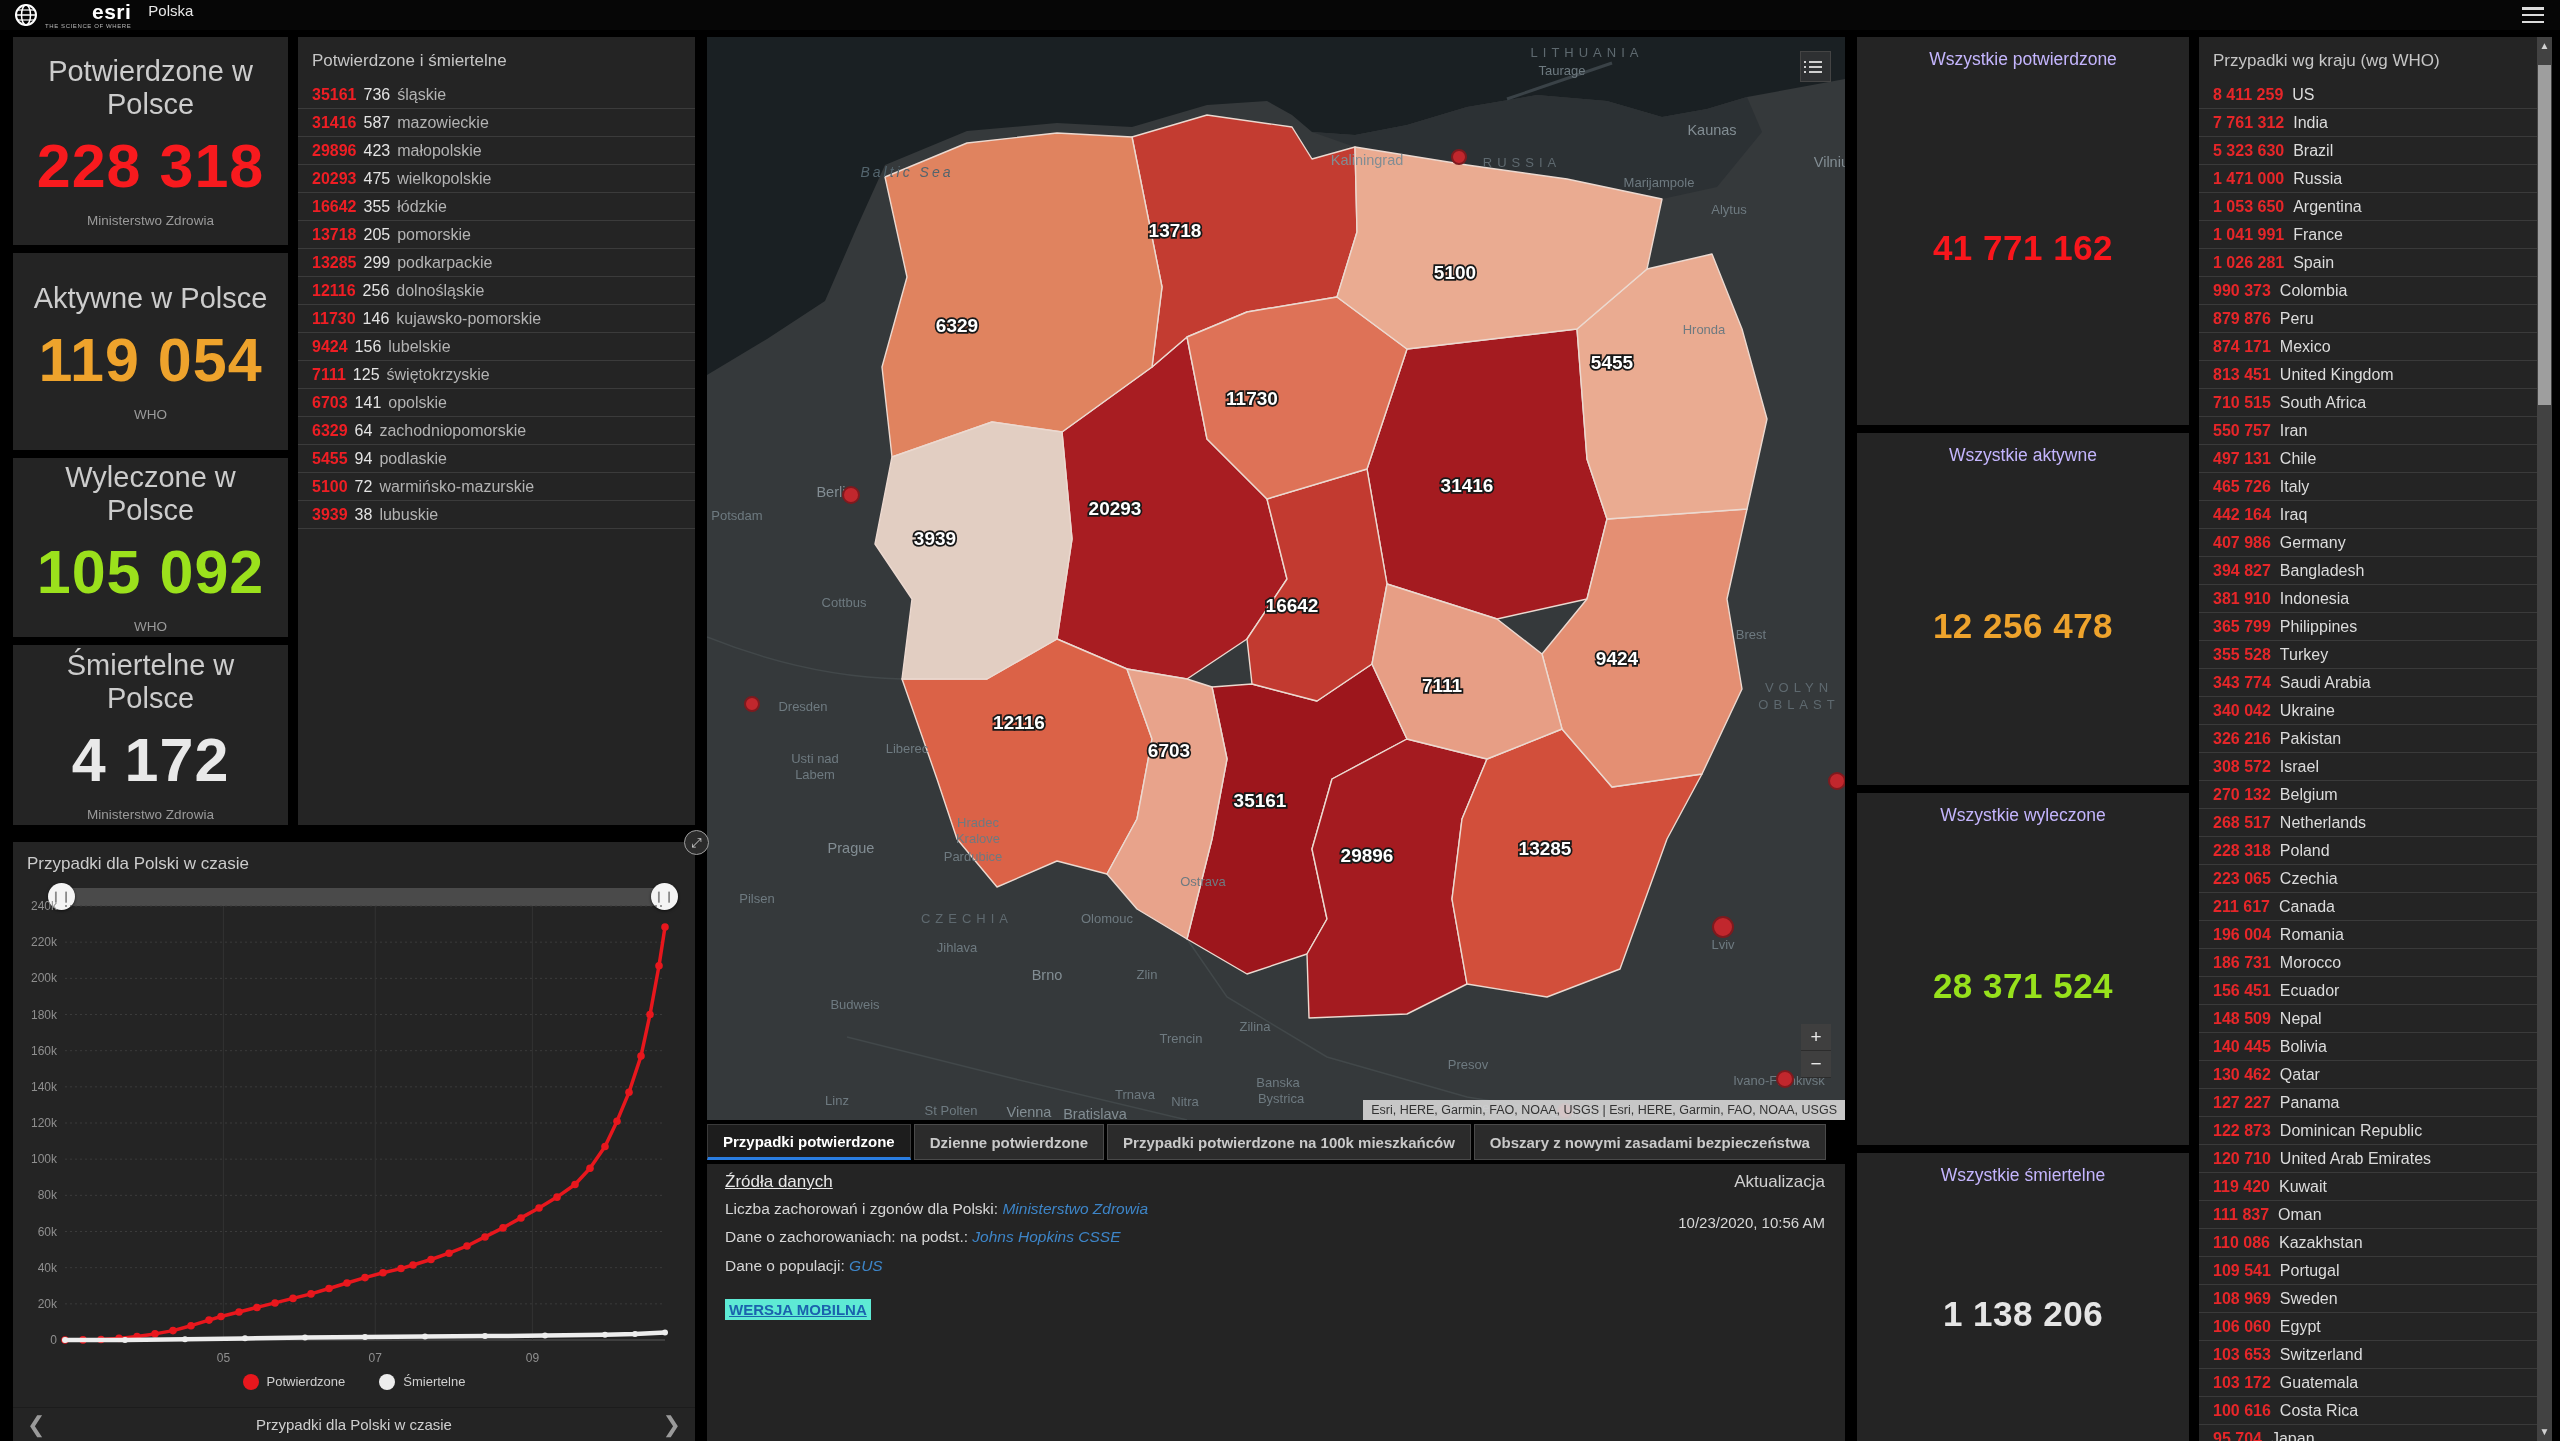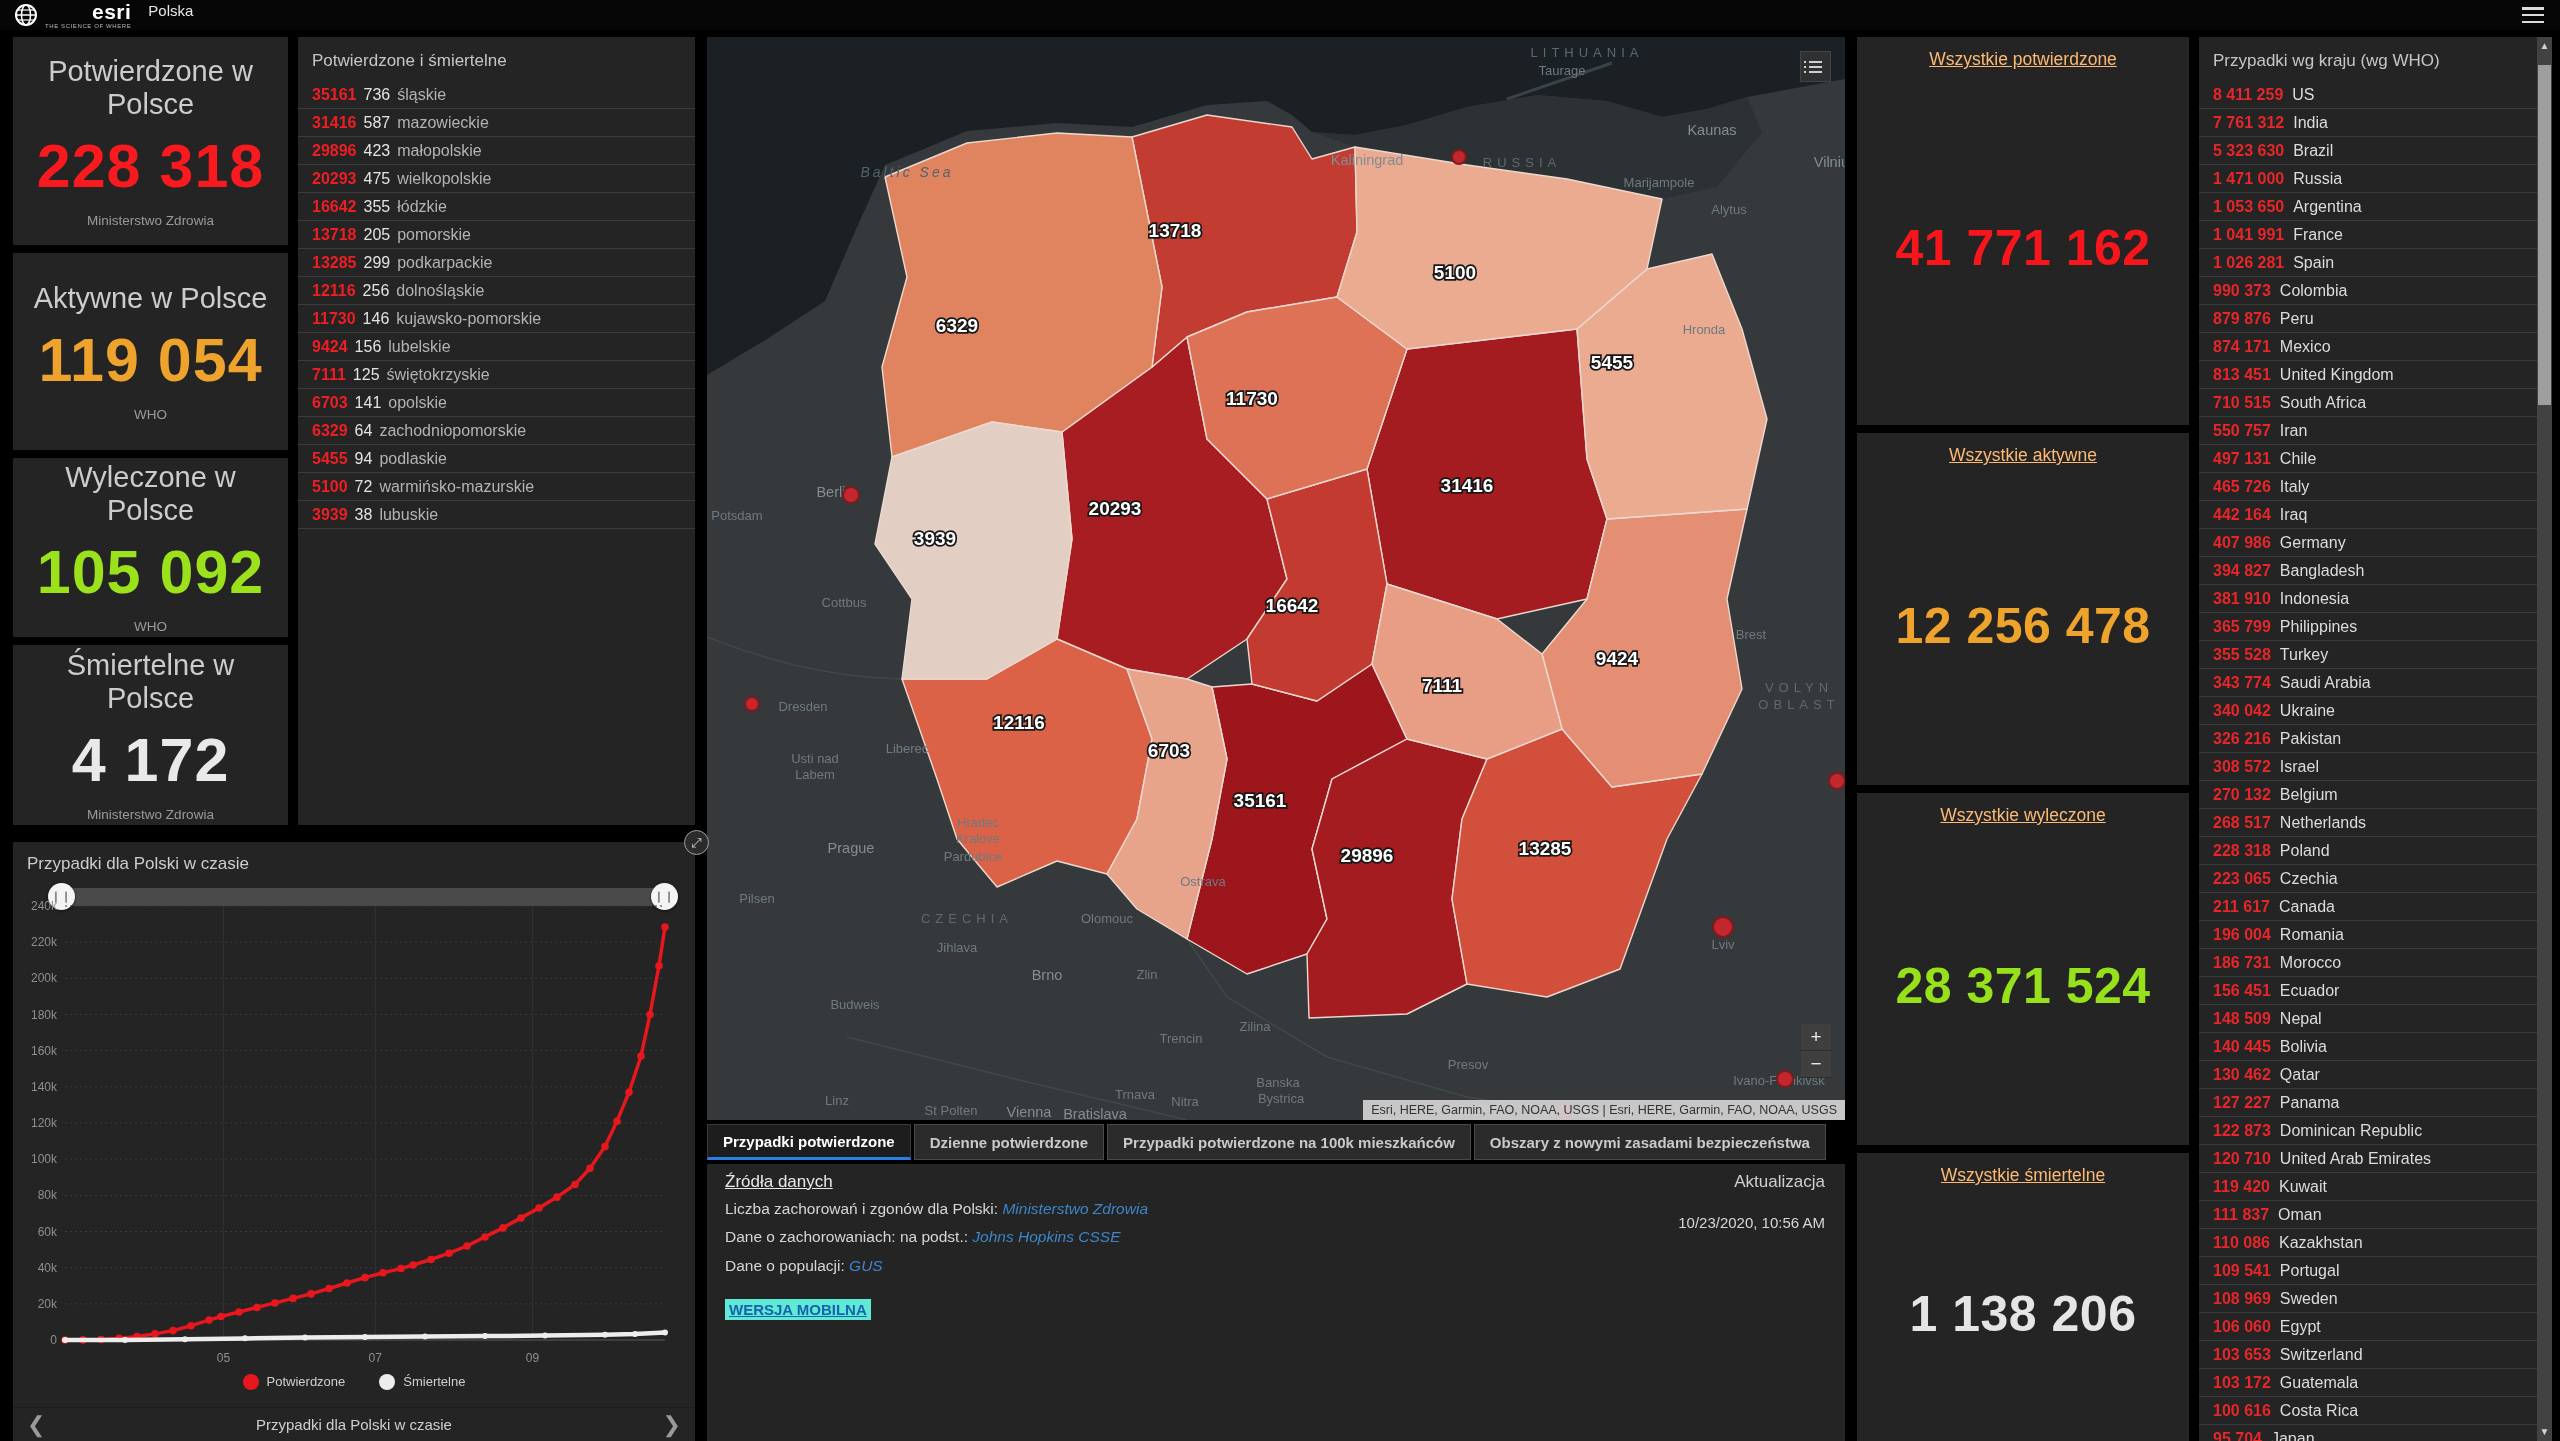--- a/index.html
+++ b/index.html
@@ -75,22 +75,22 @@
   .src-line { margin-top:6px; line-height:1.45; }
   .src-line:first-of-type { margin-top:22px; }
   .src-link { color:#3d85c8; font-style:italic; text-decoration:none; cursor:pointer; }
   .mobile-link { display:inline-block; margin-top:22px; background:#5eead4; color:#1a62ad; font-weight:bold; font-size:15px; padding:2px 4px; text-decoration:underline; cursor:pointer; }
   .update-block { position:absolute; right:20px; top:8px; text-align:right; }
   .update-title { color:#cfcfcf; font-size:17px; }
   .update-value { color:#d6d6d6; font-size:15px; margin-top:22px; }
 
   
   .gstat { display:flex; flex-direction:column; align-items:center; padding-top:12px; }
-  .gstat-title { color:#fdba74; font-size:17.5px;text-decoration:underline; }
-  .gstat-value { flex:1; display:flex; align-items:center; font-size:50px; font-weight:bold; letter-spacing:.5px; }
+  .gstat-title { color:#c4b5fd; font-size:17.5px; }
+  .gstat-value { flex:1; display:flex; align-items:center; font-size:35px; font-weight:bold; letter-spacing:.5px; }
 
   
   .country-panel { overflow:hidden; }
   .country-row { display:flex; align-items:center; height:28px; border-bottom:1px solid #3a3a3a; padding:0 22px 0 14px; font-size:16px; white-space:nowrap; overflow:hidden; }
   .cr-value { color:#e62629; font-weight:bold; margin-right:9px; }
   .cr-name { color:#dcdcdc; }
   .scrollbar { position:absolute; right:0; top:0; bottom:0; width:15px; background:#424242; z-index:4; }
   .scroll-thumb { position:absolute; left:1px; right:1px; top:28px; height:340px; background:#9e9e9e; cursor:pointer; }
   .scroll-arrow { position:absolute; left:0; width:15px; height:14px; color:#d2d2d2; font-size:10px; text-align:center; line-height:14px; cursor:pointer; }
   .scroll-arrow.up { top:2px; }

